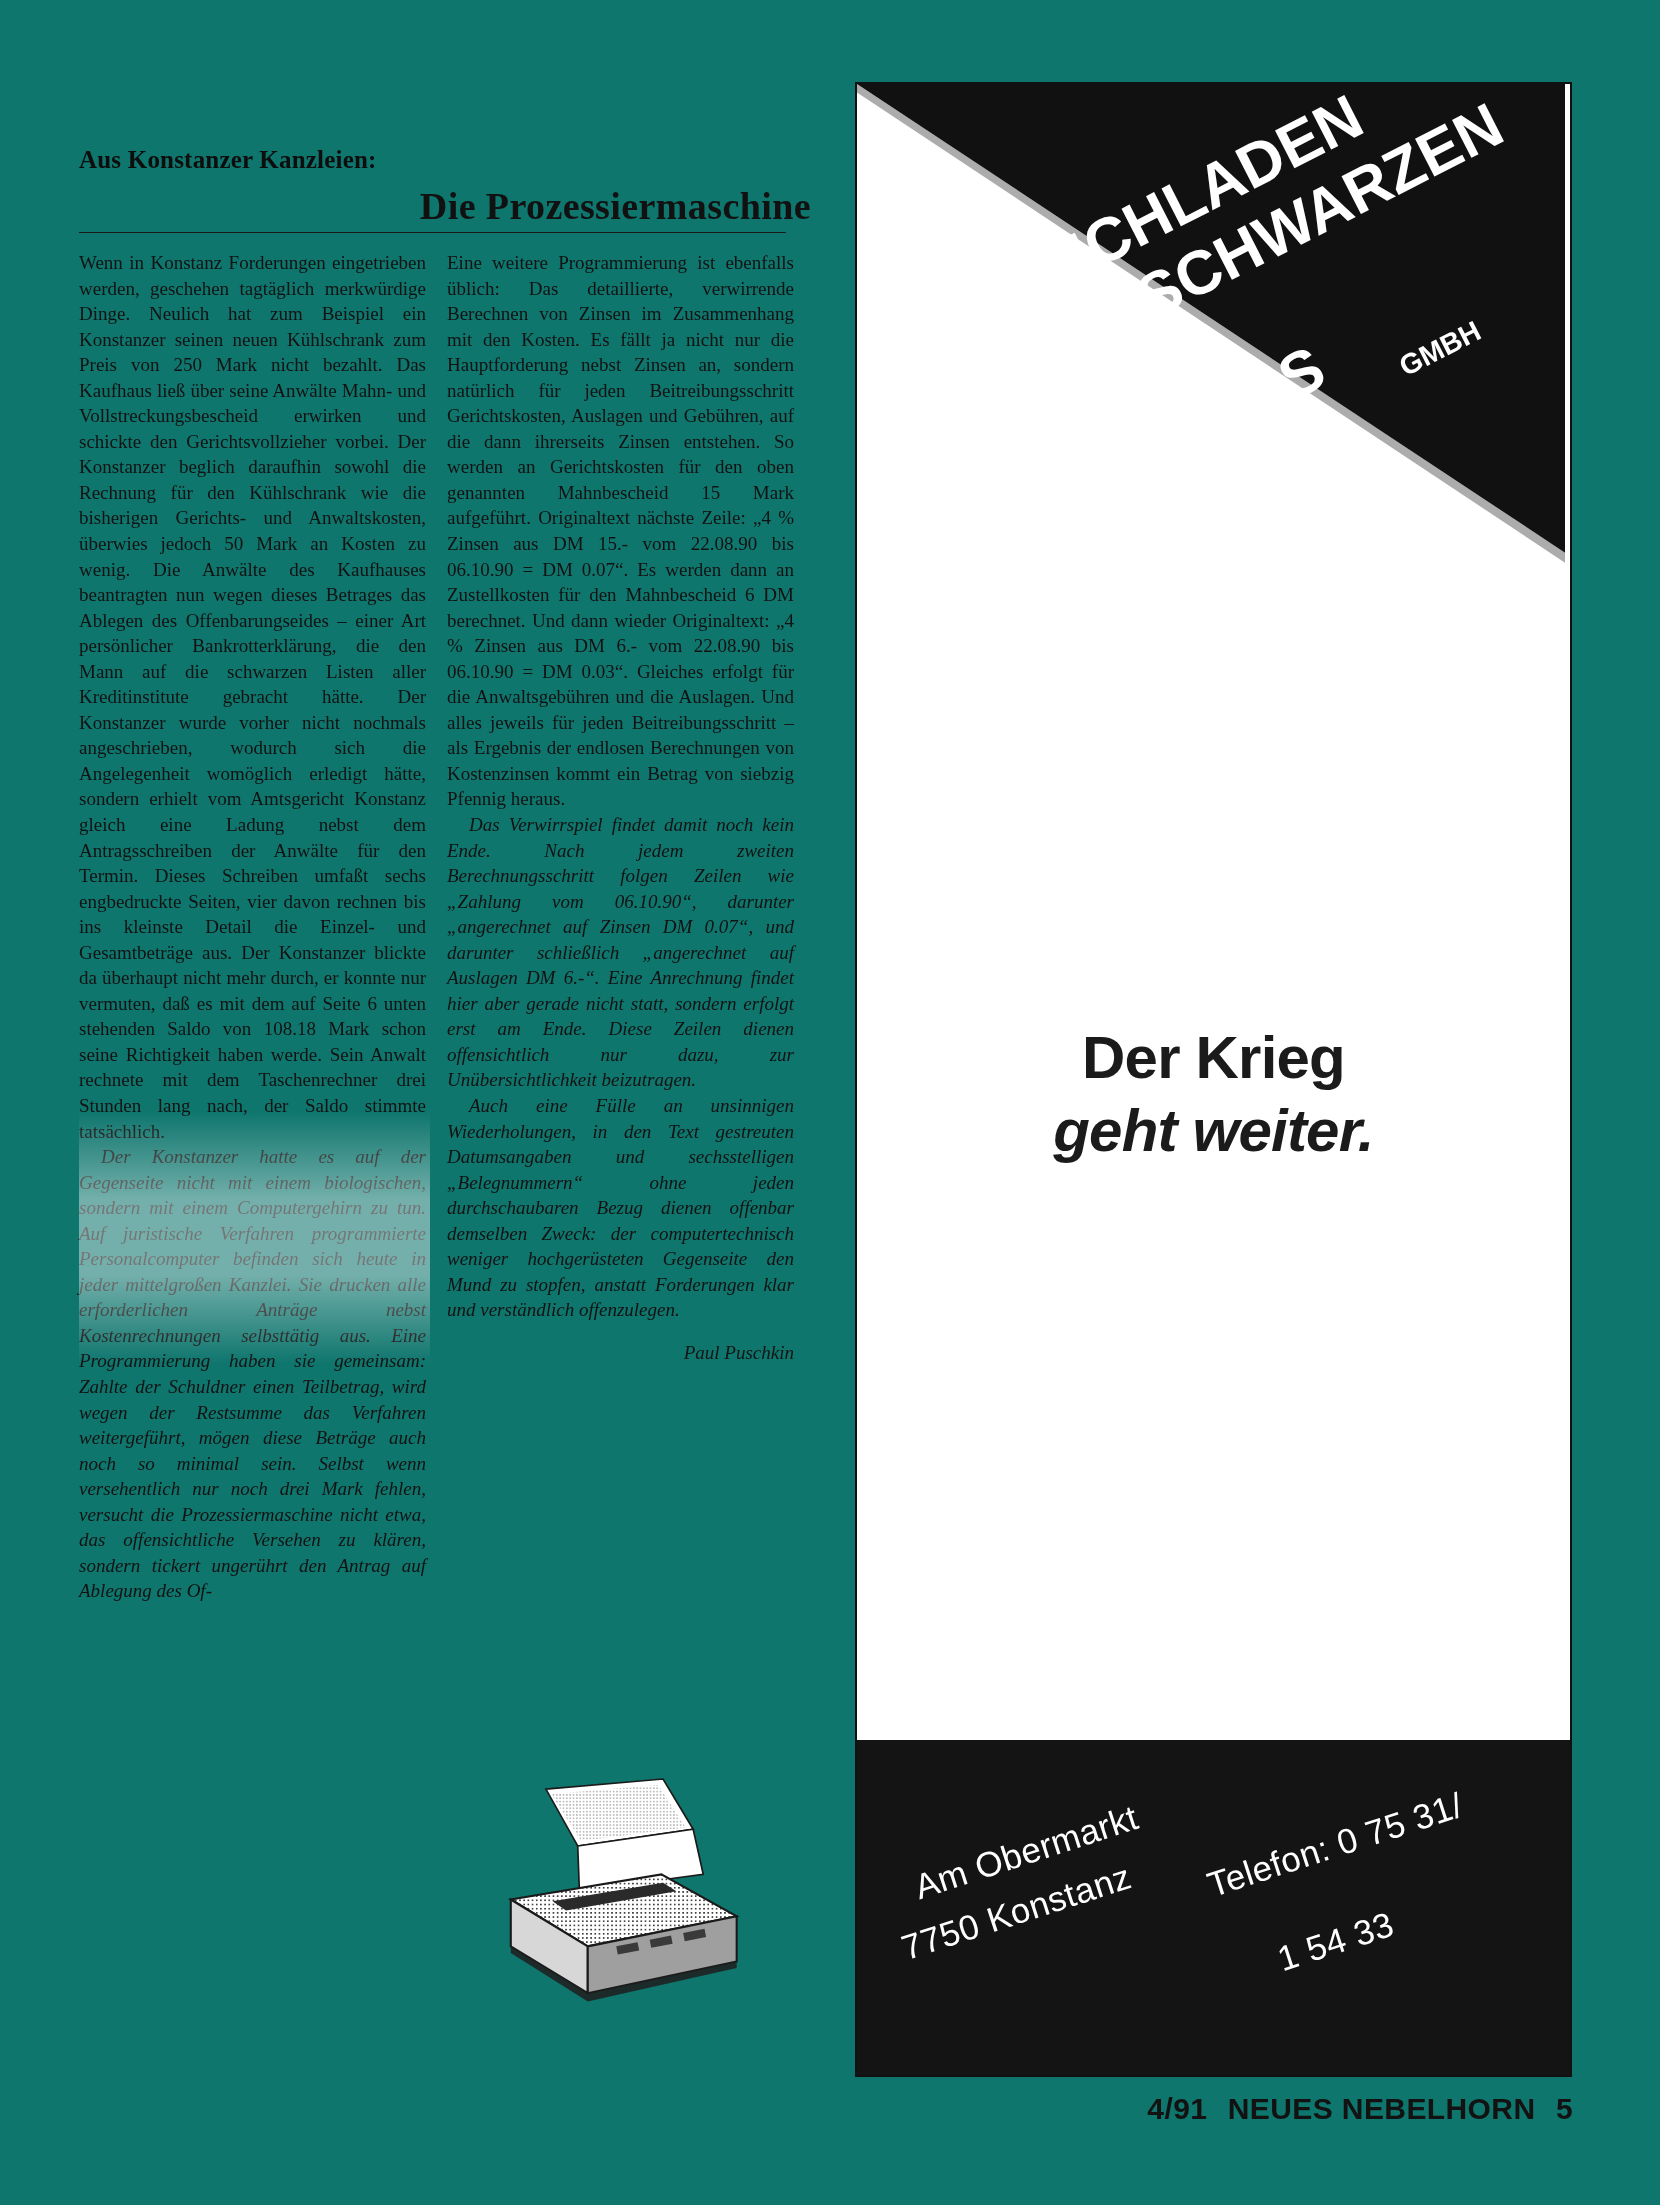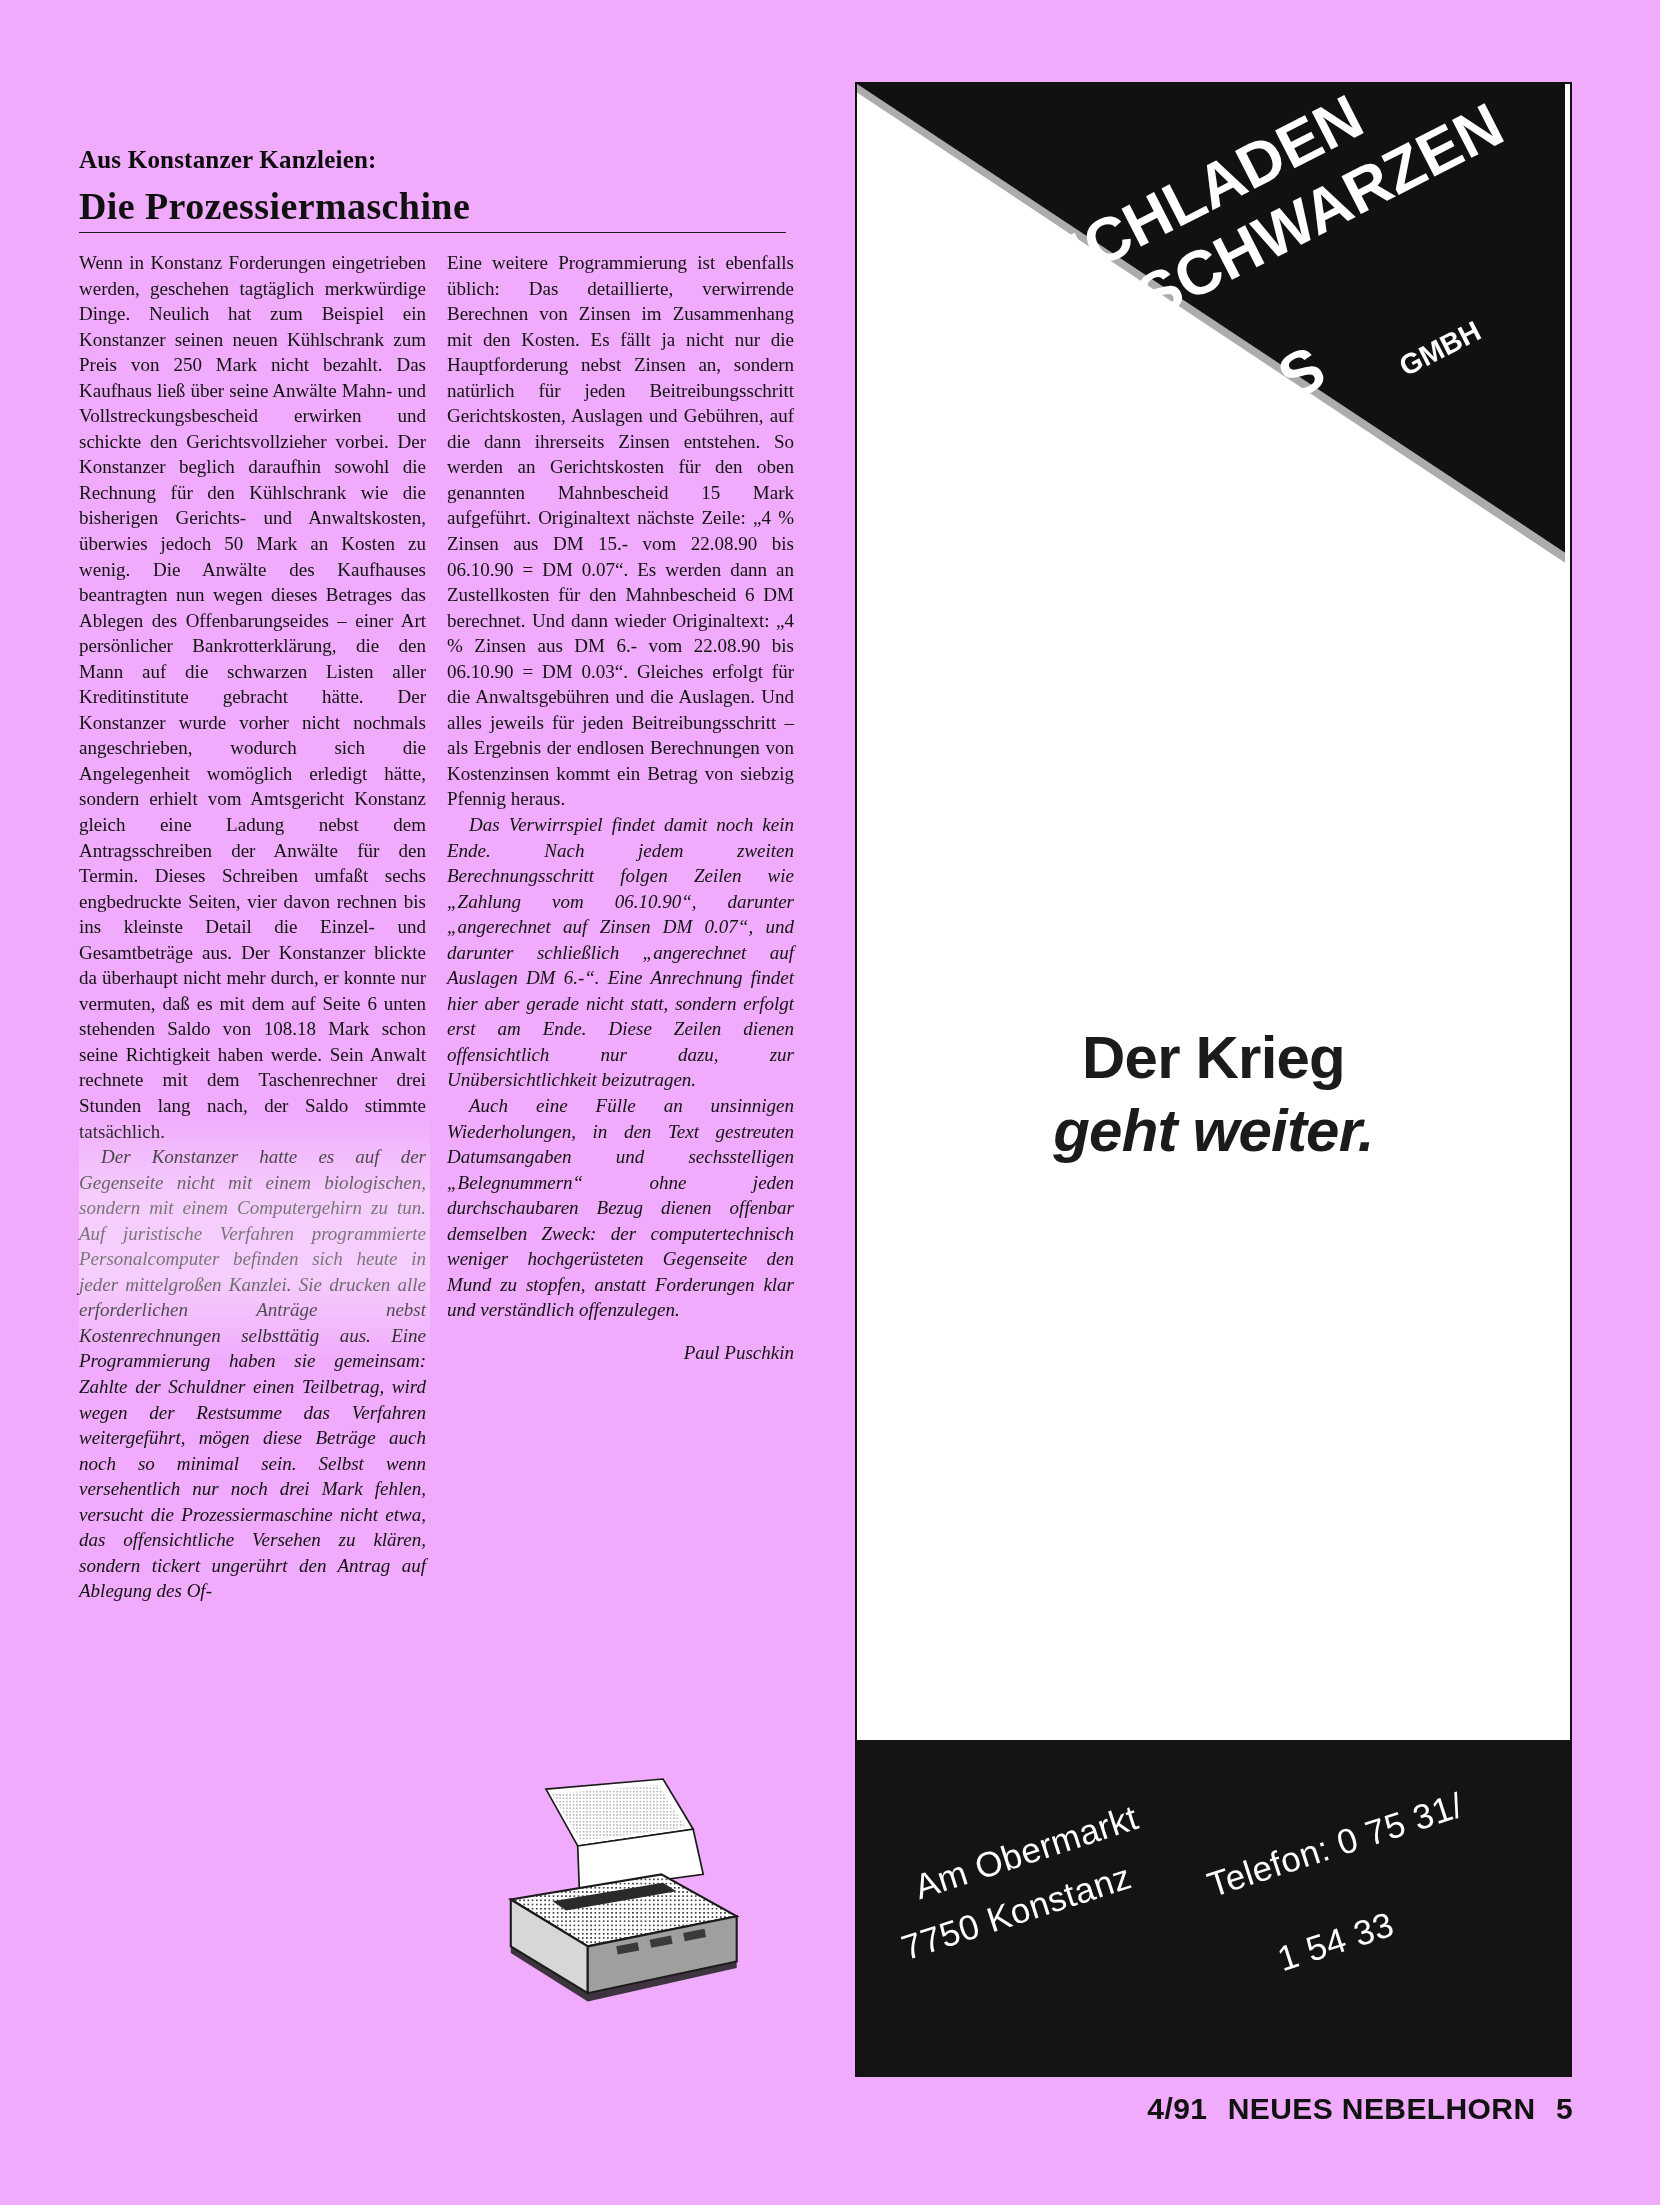--- a/index.html
+++ b/index.html
@@ -12,21 +12,21 @@
     height: 2205px;
     position: relative;
     font-family: "Liberation Serif", serif;
     color: #111111;
     overflow: hidden;
   }
 
   .page {
     position: absolute;
     inset: 0;
-    background: #f0abfc;
+    background: #0f766e;
   }
 
   
   .article {
     position: absolute;
     left: 79px;
     top: 146px;
     width: 732px;
   }
 
@@ -40,20 +40,21 @@
   }
 
   .headline {
     font-family: "Liberation Serif", serif;
     font-weight: bold;
     font-size: 38px;
     line-height: 1.05;
     color: #111;
     margin: 0 0 5px 0;
     letter-spacing: 0.4px;
+    text-align: right;
   }
 
   .rule {
     border: 0;
     border-top: 1.7px solid #1a1a1a;
     margin: 5px 0 16.7px 0;
     width: 707px;
   }
 
   .cols {

